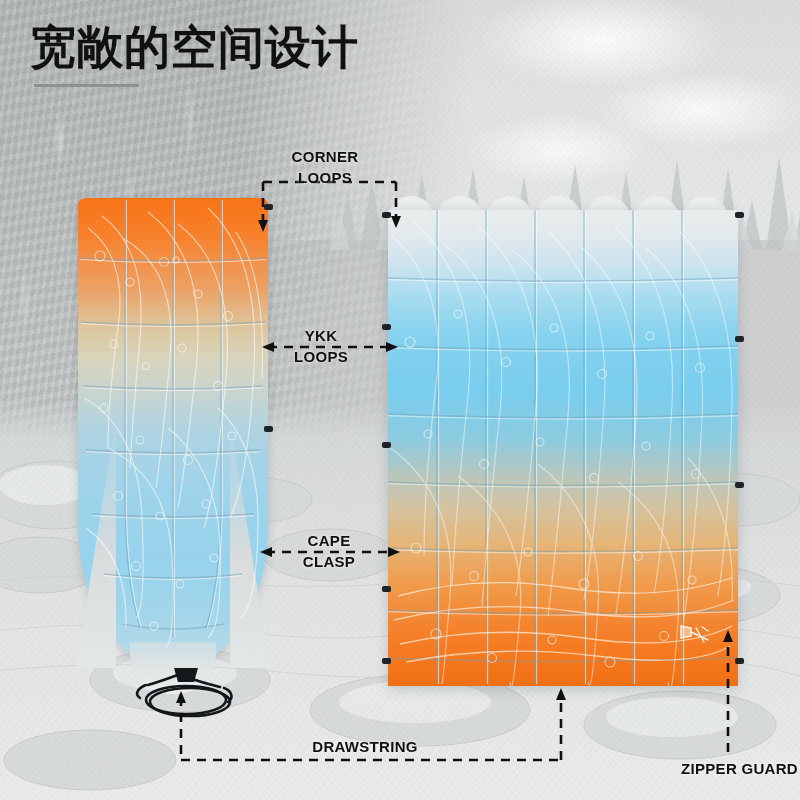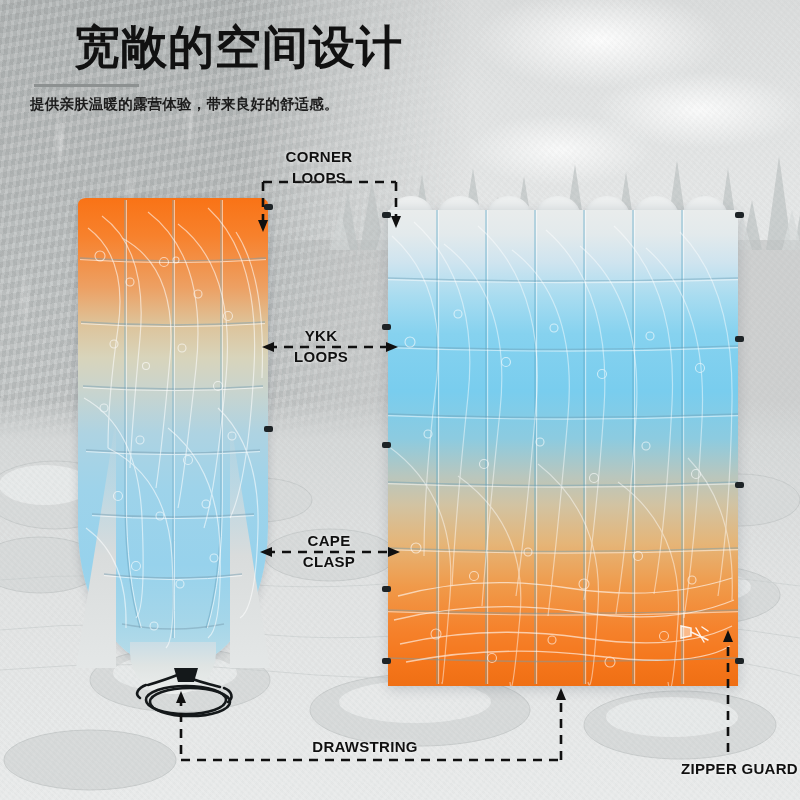--- a/index.html
+++ b/index.html
@@ -63,21 +63,20 @@
     mix-blend-mode:multiply; opacity:.5;
   }
   .bg-wash { position:absolute; inset:0; background:rgba(255,255,255,.12); }
 
   
   .header { position:absolute; left:30px; top:22px; width:600px; }
   .title {
     font-size:46px; line-height:1.12; font-weight:700; color:#111;
     letter-spacing:1px;
     font-family:"Liberation Sans","DejaVu Sans", sans-serif;
-    margin-left:44px;
   }
   .divider { width:105px; height:3px; background:#8d9191; margin:10px 0 8px 4px; }
   .subtitle {
     font-size:14.5px; font-weight:700; color:#1c1c1c; letter-spacing:.2px;
     font-family:"Liberation Sans","DejaVu Sans", sans-serif;
   }
 
   
   .product { position:absolute; }
 
@@ -214,21 +213,20 @@
       </g>
     </svg>
 
     <div class="bg-grain"></div>
     <div class="bg-wash"></div>
   </div>
 
   <div class="header">
     <div class="title">宽敞的空间设计</div>
     <div class="divider"></div>
-    <div class="subtitle">提供亲肤温暖的露营体验，带来良好的舒适感。</div>
   </div>
 
   <div class="product" id="bag-left">
     <div class="bag-body"></div>
     <div class="bag-foot"></div>
     <div class="taper-l"></div>
     <div class="taper-r"></div>
 
     <svg class="quilt-v" viewBox="0 0 190 470" preserveAspectRatio="none">
       <g stroke="#6fa9c4" stroke-width="1.3" fill="none" opacity=".55">
@@ -458,21 +456,21 @@
       <path d="M262 347 L274 342 L274 352 Z"></path>
       <path d="M398 347 L386 342 L386 352 Z"></path>
       <path d="M260 552 L272 547 L272 557 Z"></path>
       <path d="M400 552 L388 547 L388 557 Z"></path>
       <path d="M181 691 L176 703 L186 703 Z"></path>
       <path d="M561 688 L556 700 L566 700 Z"></path>
       <path d="M728 630 L723 642 L733 642 Z"></path>
     </g>
   </svg>
 
-  <div class="callout-label lbl-2line" style="left:252px; top:146px; width:134px; font-size:15px;">
+  <div class="callout-label lbl-2line" style="left:258px; top:146px; width:134px; font-size:15px;">
     <div>CORNER</div>
     <div>LOOPS</div>
   </div>
 
   <div class="callout-label lbl-2line" style="left:256px; top:325px; width:130px; font-size:15px;">
     <div>YKK</div>
     <div>LOOPS</div>
   </div>
 
   <div class="callout-label" style="left:245px; top:738px; width:240px; font-size:15px;">DRAWSTRING</div>

